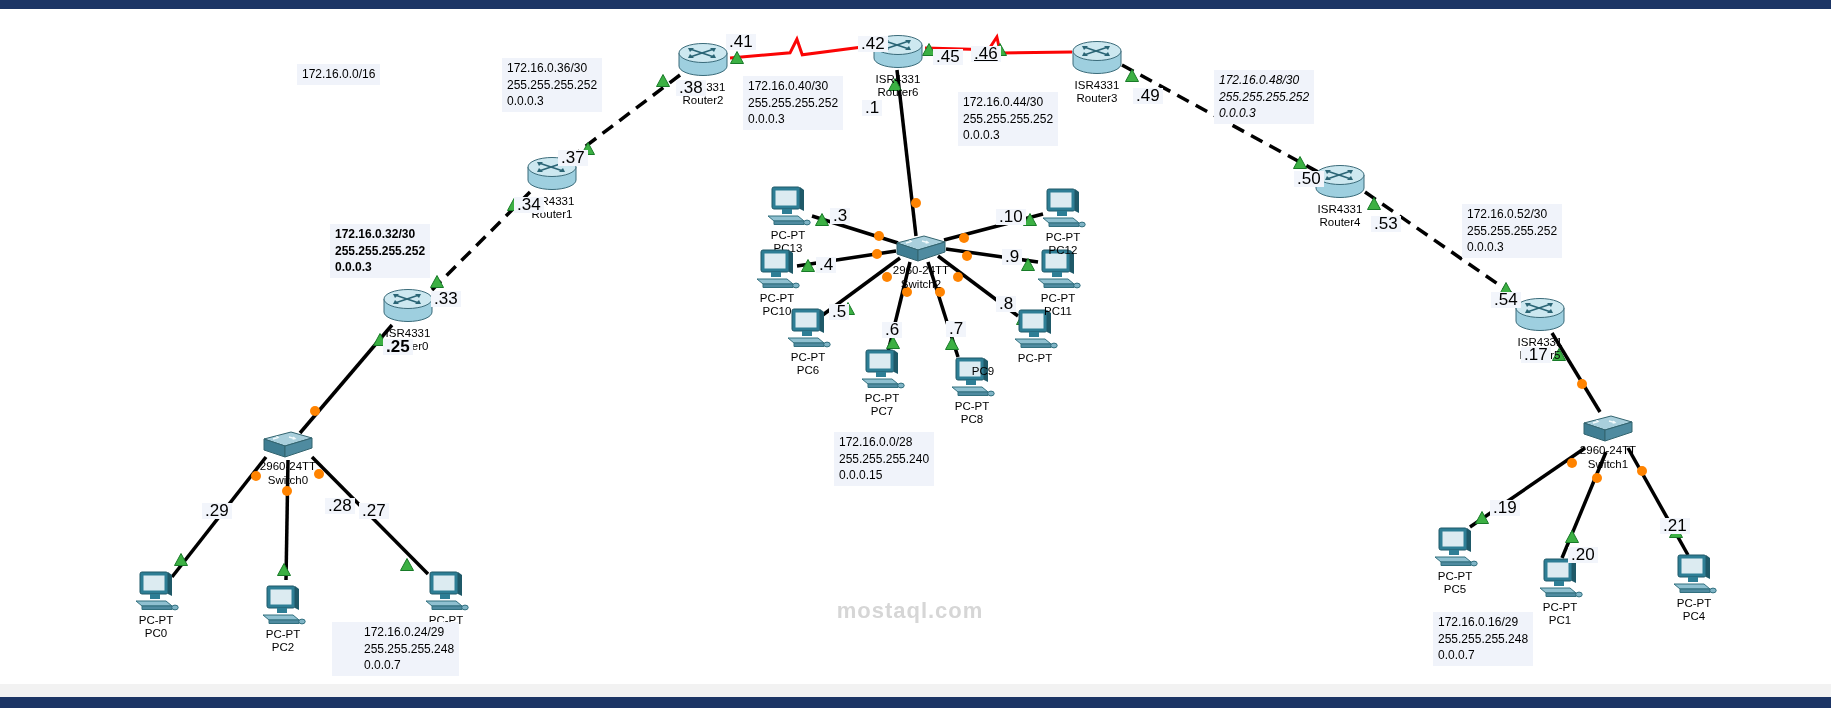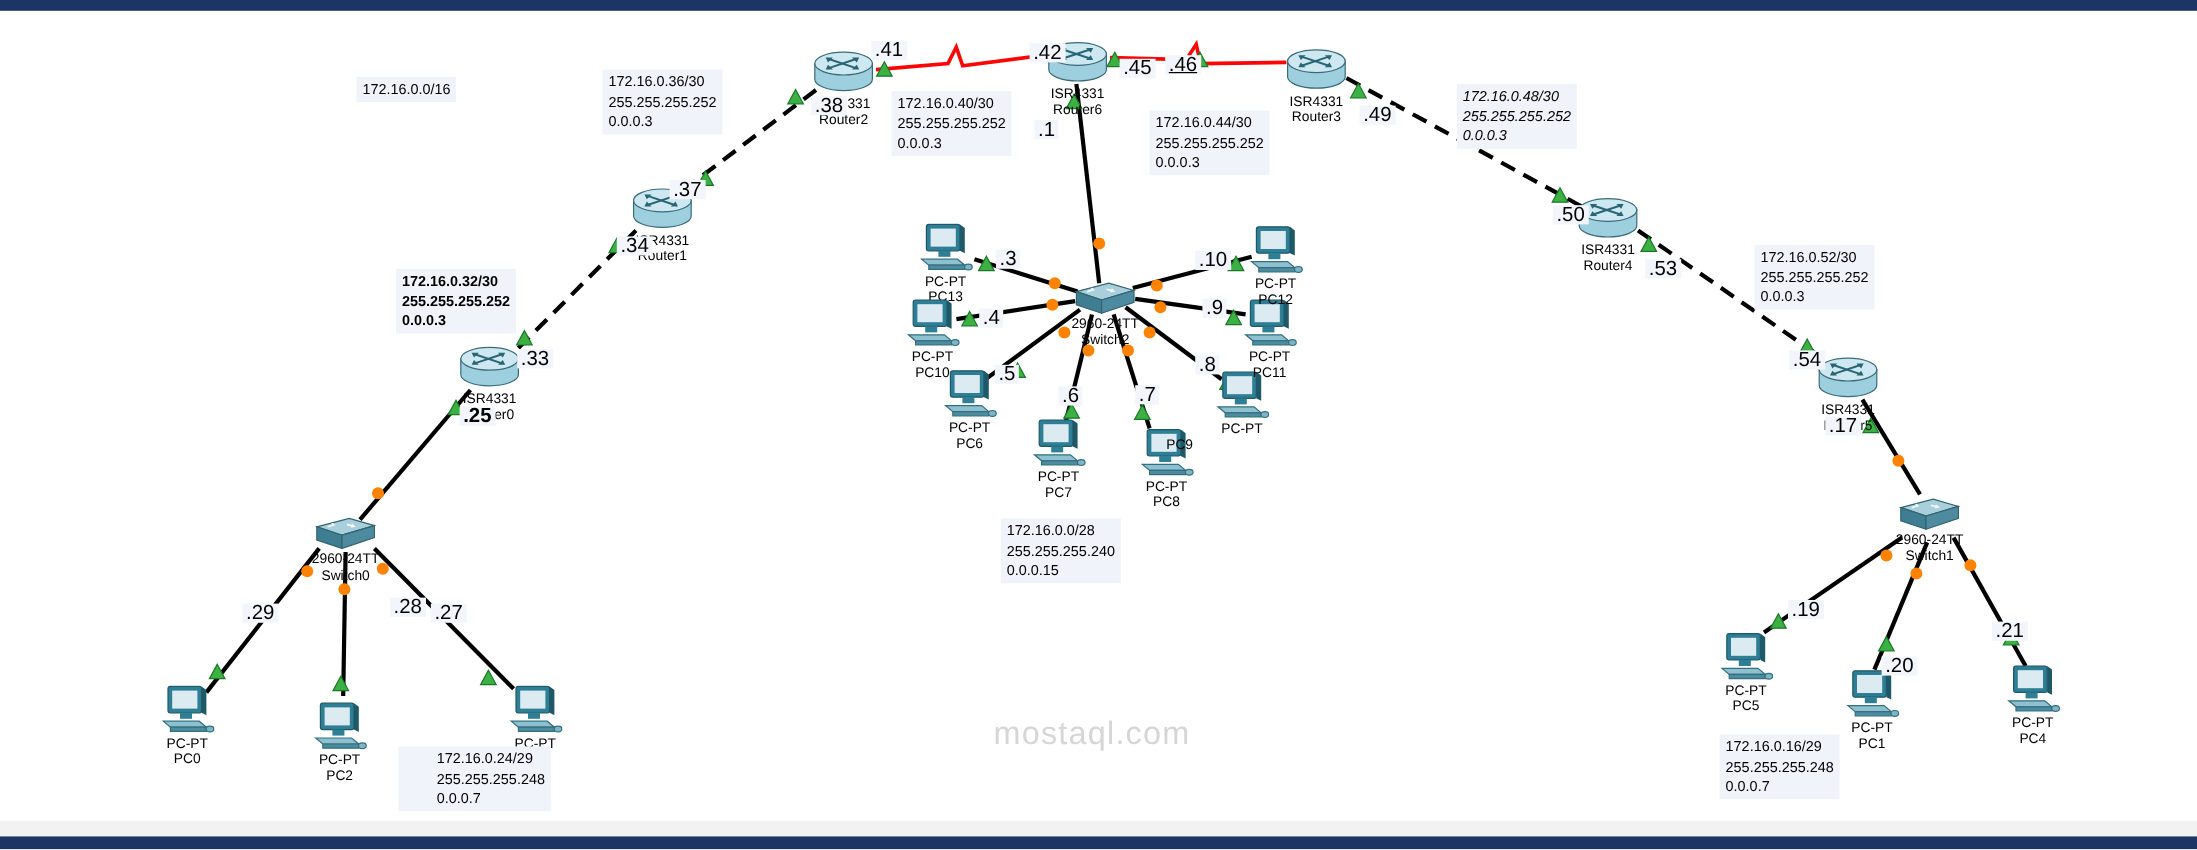--- a/index.html
+++ b/index.html
@@ -13,21 +13,21 @@
   .dev-icon{position:absolute;}
   .dev-label{position:absolute;width:150px;text-align:center;font-size:11.5px;color:#000;
              white-space:nowrap;line-height:13px;}
   .port-label{position:absolute;background:#f2f5fb;color:#000;font-size:17px;line-height:14px;
               padding:1px 3px;white-space:nowrap;}
   .subnet-label{position:absolute;background:#f0f3fa;color:#000;font-size:12px;line-height:16.5px;
                 padding:2px 5px;white-space:pre-line;}
   #links-svg{position:absolute;left:0;top:0;}
   .watermark{position:absolute;left:745px;top:594px;width:330px;text-align:center;color:#d6d6d6;}
   .wm-ar{font-size:54px;font-weight:bold;line-height:58px;}
-  .wm-en{font-size:27px;font-weight:normal;letter-spacing:1px;line-height:34px;}
+  .wm-en{font-size:22px;font-weight:bold;letter-spacing:1px;line-height:34px;}
 </style>
 </head>
 <body>
 
 <div id="canvas">
   <div id="topbar" class="bar" style="background: rgb(28, 53, 101);"></div>
   <svg id="links-svg" width="1831" height="708">
       <path d="M730 58 L790.0365335095825 52.854011413464356 L796.8970918644128 39.21829584515011 L802.2488967221228 54.81823766443239 L870 46" fill="none" stroke="#fb0505" stroke-width="3"></path>
       <path d="M925 48 L988.5037001065048 49.72799183963278 L996.8543506297784 36.9504085063827 L1000.4176575305888 53.05329160012202 L1072 52" fill="none" stroke="#fb0505" stroke-width="3"></path>
       <path d="M680 75 L570 158" fill="none" stroke="#000000" stroke-width="3.5" stroke-dasharray="13,8"></path>

